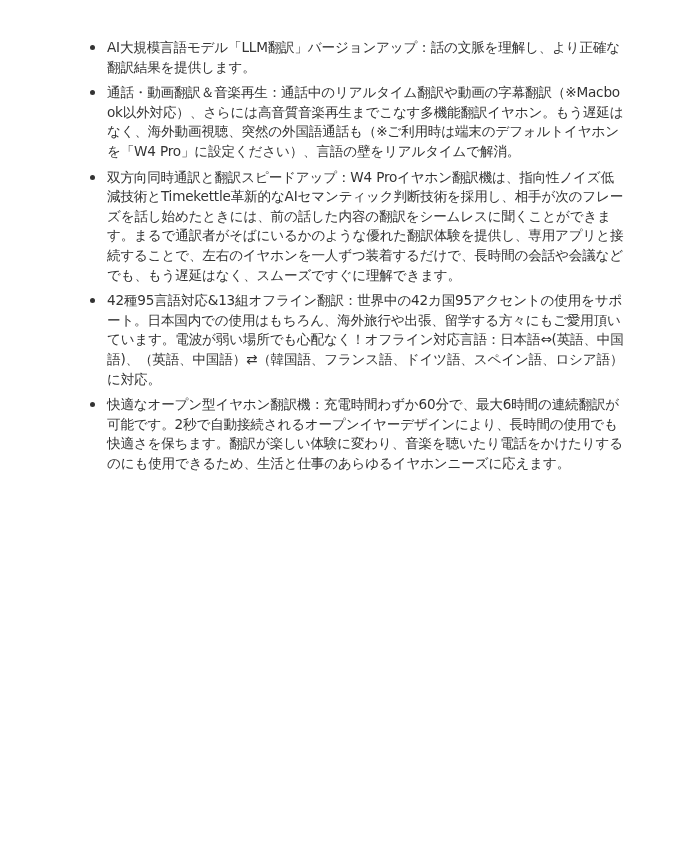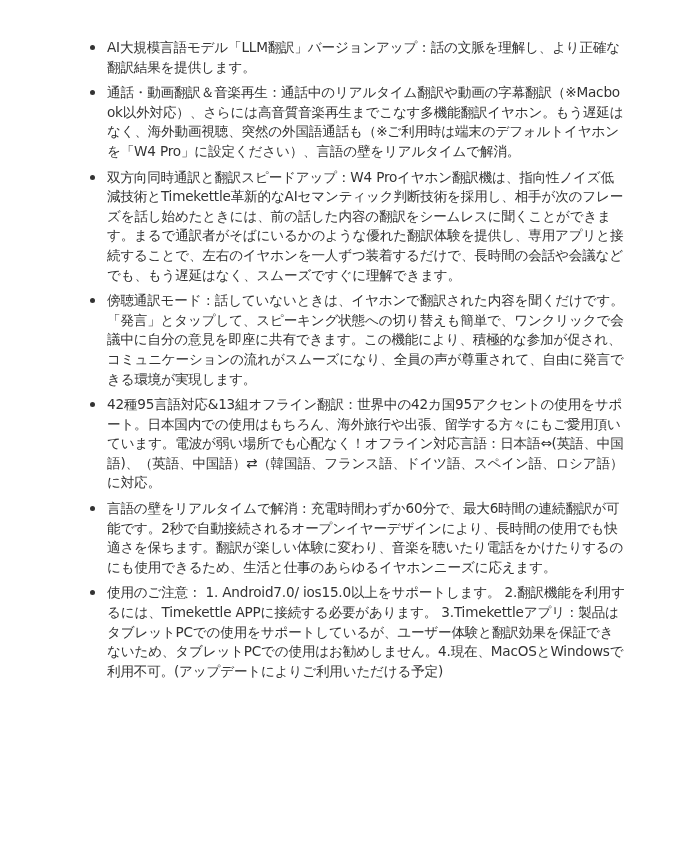--- a/index.html
+++ b/index.html
@@ -54,27 +54,19 @@
   <li class="feature-item">
     <span class="bullet"></span>
     <span>通話・動画翻訳＆音楽再生：通話中のリアルタイム翻訳や動画の字幕翻訳（※Macbook以外対応）、さらには高音質音楽再生までこなす多機能翻訳イヤホン。もう遅延はなく、海外動画視聴、突然の外国語通話も（※ご利用時は端末のデフォルトイヤホンを「W4 Pro」に設定ください）、言語の壁をリアルタイムで解消。</span>
   </li>
   <li class="feature-item">
     <span class="bullet"></span>
     <span>双方向同時通訳と翻訳スピードアップ：W4 Proイヤホン翻訳機は、指向性ノイズ低減技術とTimekettle革新的なAIセマンティック判断技術を採用し、相手が次のフレーズを話し始めたときには、前の話した内容の翻訳をシームレスに聞くことができます。まるで通訳者がそばにいるかのような優れた翻訳体験を提供し、専用アプリと接続することで、左右のイヤホンを一人ずつ装着するだけで、長時間の会話や会議などでも、もう遅延はなく、スムーズですぐに理解できます。</span>
   </li>
   <li class="feature-item">
     <span class="bullet"></span>
-    <span>傍聴通訳モード：話していないときは、イヤホンで翻訳された内容を聞くだけです。「発言」とタップして、スピーキング状態への切り替えも簡単で、ワンクリックで会議中に自分の意見を即座に共有できます。この機能により、積極的な参加が促され、コミュニケーションの流れがスムーズになり、全員の声が尊重されて、自由に発言できる環境が実現します。</span>
-  </li>
-  <li class="feature-item">
-    <span class="bullet"></span>
     <span>42種95言語対応&amp;13組オフライン翻訳：世界中の42カ国95アクセントの使用をサポート。日本国内での使用はもちろん、海外旅行や出張、留学する方々にもご愛用頂いています。電波が弱い場所でも心配なく！オフライン対応言語：日本語⇔(英語、中国語)、（英語、中国語）⇄（韓国語、フランス語、ドイツ語、スペイン語、ロシア語）に対応。</span>
   </li>
   <li class="feature-item">
     <span class="bullet"></span>
-    <span>言語の壁をリアルタイムで解消：充電時間わずか60分で、最大6時間の連続翻訳が可能です。2秒で自動接続されるオープンイヤーデザインにより、長時間の使用でも快適さを保ちます。翻訳が楽しい体験に変わり、音楽を聴いたり電話をかけたりするのにも使用できるため、生活と仕事のあらゆるイヤホンニーズに応えます。</span>
-  </li>
-  <li class="feature-item">
-    <span class="bullet"></span>
-    <span>使用のご注意： 1. Android7.0/ ios15.0以上をサポートします。 2.翻訳機能を利用するには、Timekettle APPに接続する必要があります。 3.Timekettleアプリ：製品はタブレットPCでの使用をサポートしているが、ユーザー体験と翻訳効果を保証できないため、タブレットPCでの使用はお勧めしません。4.現在、MacOSとWindowsで利用不可。(アップデートによりご利用いただける予定)</span>
+    <span>快適なオープン型イヤホン翻訳機：充電時間わずか60分で、最大6時間の連続翻訳が可能です。2秒で自動接続されるオープンイヤーデザインにより、長時間の使用でも快適さを保ちます。翻訳が楽しい体験に変わり、音楽を聴いたり電話をかけたりするのにも使用できるため、生活と仕事のあらゆるイヤホンニーズに応えます。</span>
   </li>
 </ul>
 
 </body></html>

